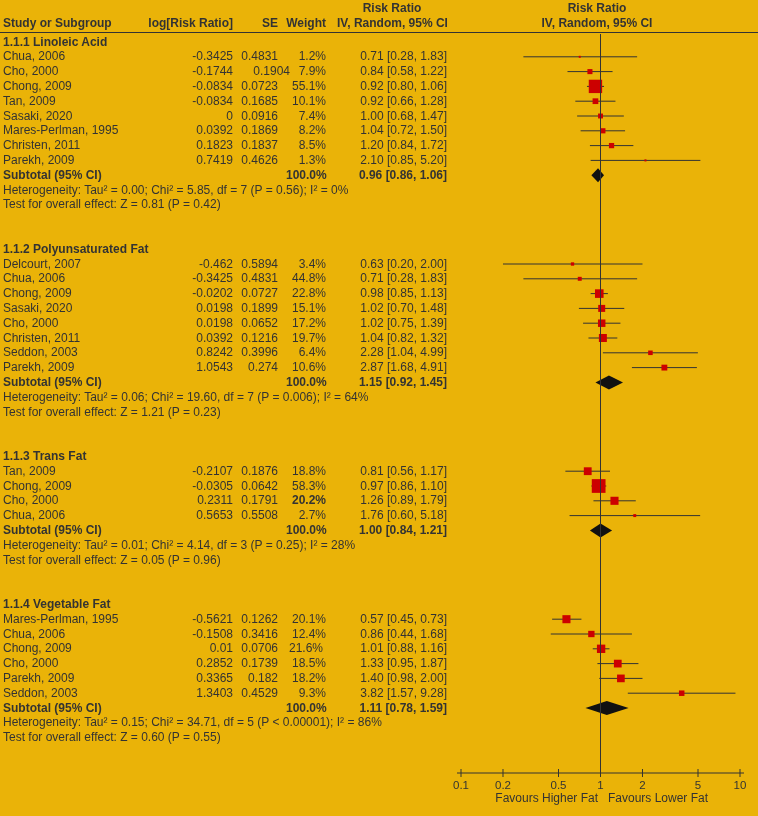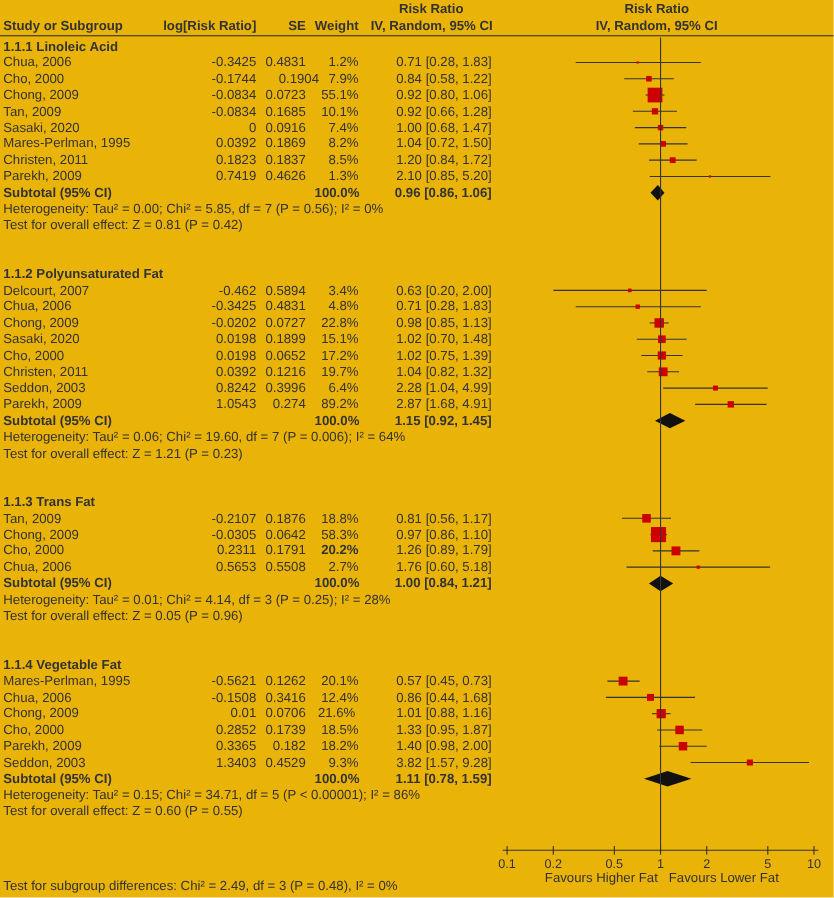--- a/index.html
+++ b/index.html
@@ -79,21 +79,21 @@
       <div class="rowtxt" style="left: 3px; width: 455px; top: 197.3px;">Test for overall effect: Z = 0.81 (P = 0.42)</div>
       <div class="rowtxt b" style="left: 3px; width: 230px; top: 241.7px;">1.1.2 Polyunsaturated Fat</div>
       <div class="rowtxt" style="left: 3px; width: 230px; top: 256.5px;">Delcourt, 2007</div>
       <div class="rowtxt r" style="left: 120px; width: 113px; top: 256.5px;">-0.462</div>
       <div class="rowtxt r" style="left: 238px; width: 40px; top: 256.5px;">0.5894</div>
       <div class="rowtxt r" style="left: 286px; width: 40px; top: 256.5px;">3.4%</div>
       <div class="rowtxt r" style="left: 337px; width: 110px; top: 256.5px;">0.63 [0.20, 2.00]</div>
       <div class="rowtxt" style="left: 3px; width: 230px; top: 271.3px;">Chua, 2006</div>
       <div class="rowtxt r" style="left: 120px; width: 113px; top: 271.3px;">-0.3425</div>
       <div class="rowtxt r" style="left: 238px; width: 40px; top: 271.3px;">0.4831</div>
-      <div class="rowtxt r" style="left: 286px; width: 40px; top: 271.3px;">4.8%</div>
+      <div class="rowtxt r" style="left: 286px; width: 40px; top: 271.3px;">44.8%</div>
       <div class="rowtxt r" style="left: 337px; width: 110px; top: 271.3px;">0.71 [0.28, 1.83]</div>
       <div class="rowtxt" style="left: 3px; width: 230px; top: 286.1px;">Chong, 2009</div>
       <div class="rowtxt r" style="left: 120px; width: 113px; top: 286.1px;">-0.0202</div>
       <div class="rowtxt r" style="left: 238px; width: 40px; top: 286.1px;">0.0727</div>
       <div class="rowtxt r" style="left: 286px; width: 40px; top: 286.1px;">22.8%</div>
       <div class="rowtxt r" style="left: 337px; width: 110px; top: 286.1px;">0.98 [0.85, 1.13]</div>
       <div class="rowtxt" style="left: 3px; width: 230px; top: 300.9px;">Sasaki, 2020</div>
       <div class="rowtxt r" style="left: 120px; width: 113px; top: 300.9px;">0.0198</div>
       <div class="rowtxt r" style="left: 238px; width: 40px; top: 300.9px;">0.1899</div>
       <div class="rowtxt r" style="left: 286px; width: 40px; top: 300.9px;">15.1%</div>
@@ -109,21 +109,21 @@
       <div class="rowtxt r" style="left: 286px; width: 40px; top: 330.5px;">19.7%</div>
       <div class="rowtxt r" style="left: 337px; width: 110px; top: 330.5px;">1.04 [0.82, 1.32]</div>
       <div class="rowtxt" style="left: 3px; width: 230px; top: 345.3px;">Seddon, 2003</div>
       <div class="rowtxt r" style="left: 120px; width: 113px; top: 345.3px;">0.8242</div>
       <div class="rowtxt r" style="left: 238px; width: 40px; top: 345.3px;">0.3996</div>
       <div class="rowtxt r" style="left: 286px; width: 40px; top: 345.3px;">6.4%</div>
       <div class="rowtxt r" style="left: 337px; width: 110px; top: 345.3px;">2.28 [1.04, 4.99]</div>
       <div class="rowtxt" style="left: 3px; width: 230px; top: 360.1px;">Parekh, 2009</div>
       <div class="rowtxt r" style="left: 120px; width: 113px; top: 360.1px;">1.0543</div>
       <div class="rowtxt r" style="left: 238px; width: 40px; top: 360.1px;">0.274</div>
-      <div class="rowtxt r" style="left: 286px; width: 40px; top: 360.1px;">89.2%</div>
+      <div class="rowtxt r" style="left: 286px; width: 40px; top: 360.1px;">10.6%</div>
       <div class="rowtxt r" style="left: 337px; width: 110px; top: 360.1px;">2.87 [1.68, 4.91]</div>
       <div class="rowtxt b" style="left: 3px; width: 230px; top: 374.9px;">Subtotal (95% CI)</div>
       <div class="rowtxt b r" style="left: 286px; width: 40px; top: 374.9px;">100.0%</div>
       <div class="rowtxt b r" style="left: 337px; width: 110px; top: 374.9px;">1.15 [0.92, 1.45]</div>
       <div class="rowtxt" style="left: 3px; width: 455px; top: 389.7px;">Heterogeneity: Tau² = 0.06; Chi² = 19.60, df = 7 (P = 0.006); I² = 64%</div>
       <div class="rowtxt" style="left: 3px; width: 455px; top: 404.5px;">Test for overall effect: Z = 1.21 (P = 0.23)</div>
       <div class="rowtxt b" style="left: 3px; width: 230px; top: 448.9px;">1.1.3 Trans Fat</div>
       <div class="rowtxt" style="left: 3px; width: 230px; top: 463.7px;">Tan, 2009</div>
       <div class="rowtxt r" style="left: 120px; width: 113px; top: 463.7px;">-0.2107</div>
       <div class="rowtxt r" style="left: 238px; width: 40px; top: 463.7px;">0.1876</div>
@@ -257,14 +257,13 @@
       <line x1="642.4936843951253" x2="642.4936843951253" y1="769" y2="777" stroke="#333333" stroke-width="1"></line>
       <text x="642.4936843951253" y="789" text-anchor="middle" font-size="11.5" font-family="&quot;Liberation Sans&quot;,sans-serif" fill="#333333">2</text>
       <line x1="698.0063156048747" x2="698.0063156048747" y1="769" y2="777" stroke="#333333" stroke-width="1"></line>
       <text x="698.0063156048747" y="789" text-anchor="middle" font-size="11.5" font-family="&quot;Liberation Sans&quot;,sans-serif" fill="#333333">5</text>
       <line x1="740" x2="740" y1="769" y2="777" stroke="#333333" stroke-width="1"></line>
       <text x="740" y="789" text-anchor="middle" font-size="11.5" font-family="&quot;Liberation Sans&quot;,sans-serif" fill="#333333">10</text>
       <text x="598" y="802" text-anchor="end" font-size="12" font-family="&quot;Liberation Sans&quot;,sans-serif" fill="#333333">Favours Higher Fat</text>
       <text x="608" y="802" text-anchor="start" font-size="12" font-family="&quot;Liberation Sans&quot;,sans-serif" fill="#333333">Favours Lower Fat</text>
     </svg>
 
-  <div class="abs" style="left:3px;top:798px;height:14px;line-height:14px;">Test for subgroup differences: Chi² = 2.49, df = 3 (P = 0.48), I² = 0%</div>
 </div>
 
 </body></html>

